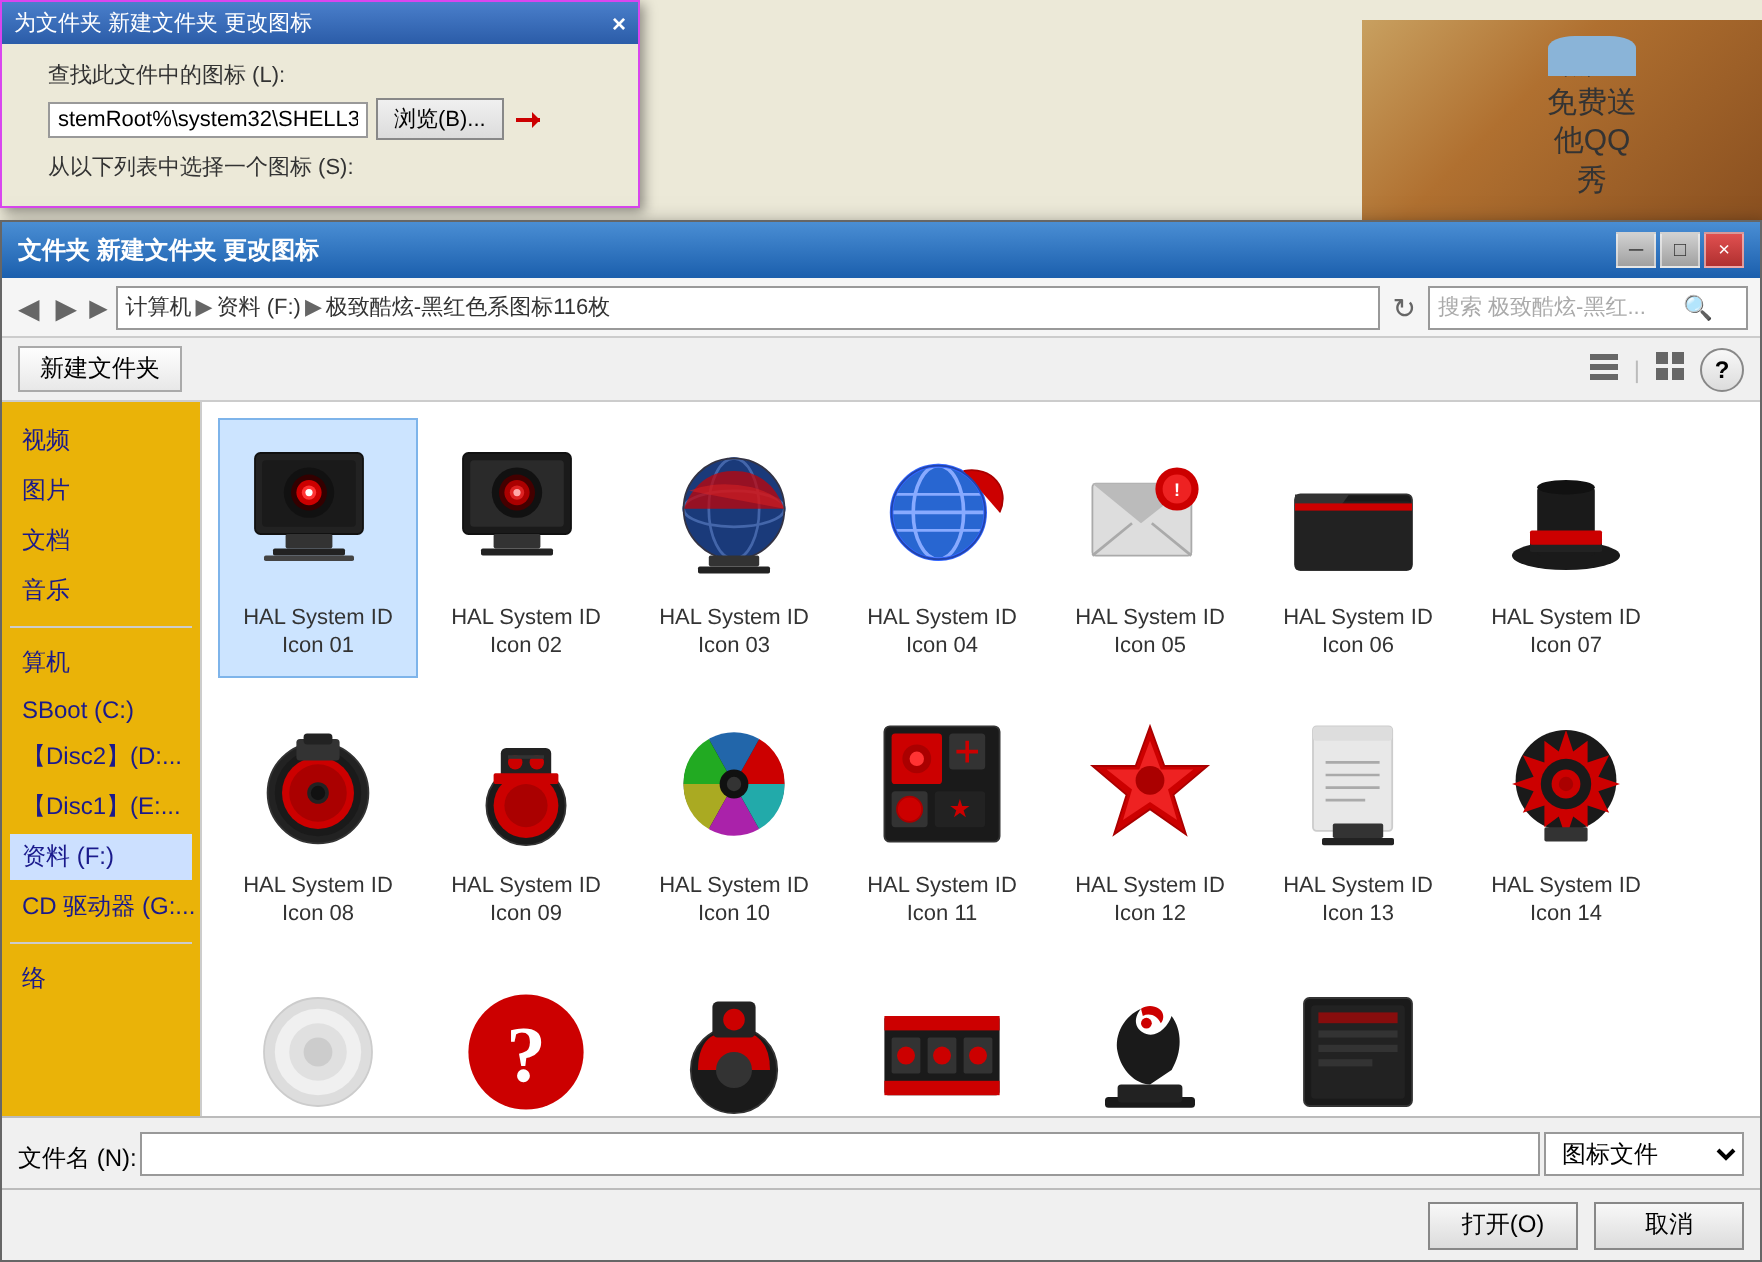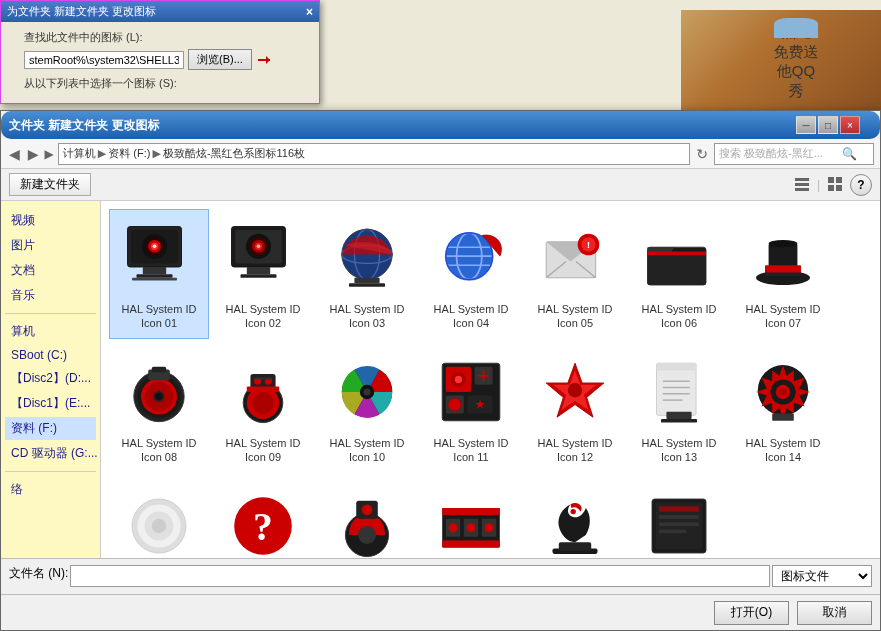--- a/index.html
+++ b/index.html
@@ -131,26 +131,25 @@
       box-shadow: 3px 3px 10px rgba(0,0,0,0.5);
       z-index: 10;
       display: flex;
       flex-direction: column;
     }
 
     
     .title-bar {
       background: linear-gradient(to bottom, #4a8ed4, #1b5fad);
       color: white;
-      padding: 3px 20px 3px 8px;
+      padding: 3px 8px 3px 8px;
       display: flex;
       justify-content: space-between;
       align-items: center;
       height: 28px;
-      border-radius: 10px;
     }
     .title-text {
       font-size: 12px;
       font-weight: bold;
     }
     .title-buttons {
       display: flex;
       gap: 2px;
     }
     .title-btn {
@@ -244,21 +243,21 @@
     
     .content-area {
       display: flex;
       flex: 1;
       overflow: hidden;
     }
 
     
     .sidebar {
       width: 100px;
-      background: #fef9c3;
+      background: #eab308;
       border-right: 1px solid #ccc;
       padding: 8px 4px;
       overflow-y: auto;
       display: flex;
       flex-direction: column;
       gap: 2px;
     }
     .sidebar-item {
       padding: 3px 6px;
       font-size: 12px;
@@ -309,21 +308,21 @@
       color: #333;
       line-height: 1.3;
     }
 
     
     .bottom-bar {
       border-top: 1px solid #bbb;
       background: #f0f0f0;
       padding: 6px 8px;
       display: flex;
-      align-items: flex-start;
+      align-items: flex-end;
       gap: 2px;
       height: 36px;
     }
     .filename-label { font-size: 12px; white-space: nowrap; }
     .filename-input {
       flex: 1;
       border: 1px solid #999;
       height: 22px;
       padding: 0 4px;
       font-size: 12px;

